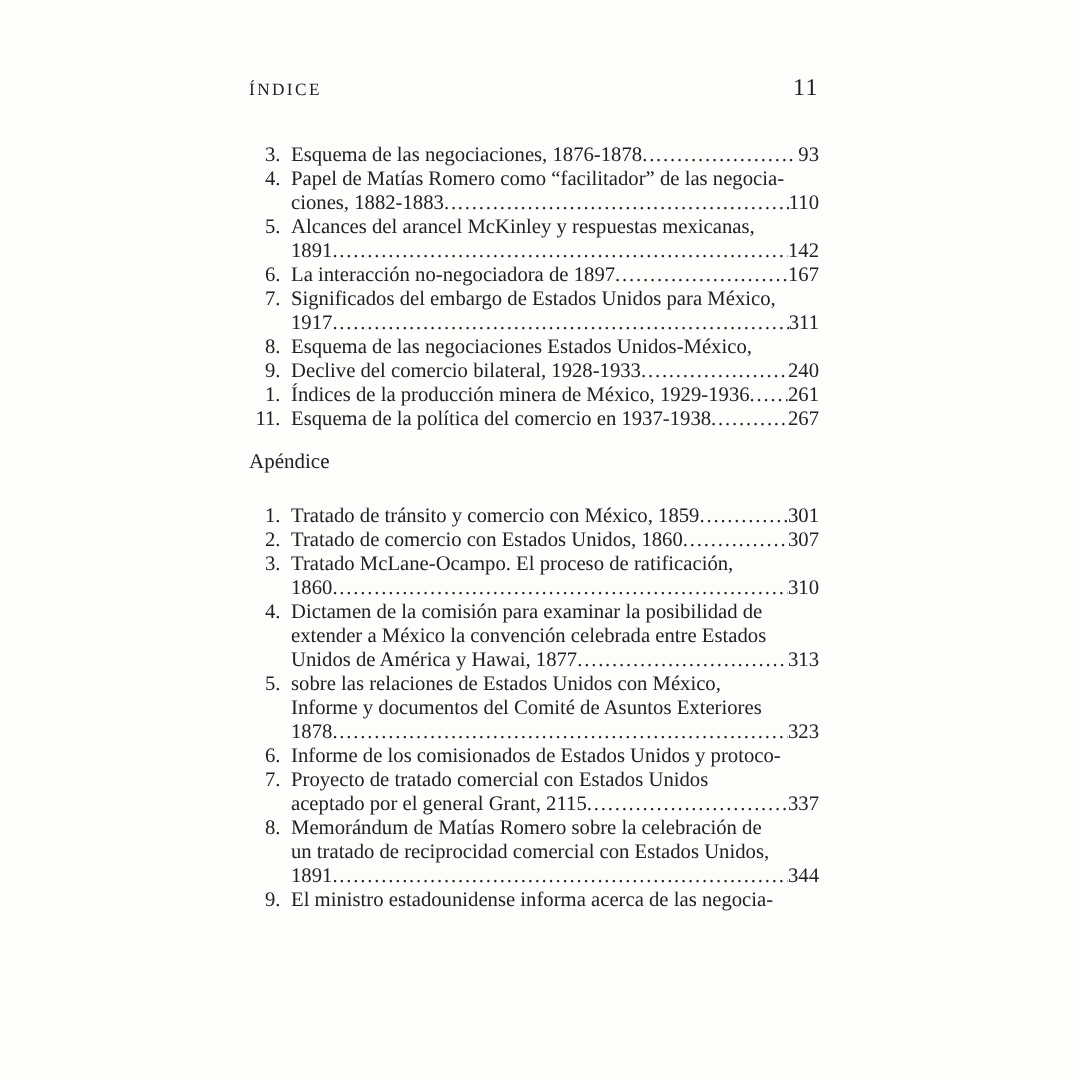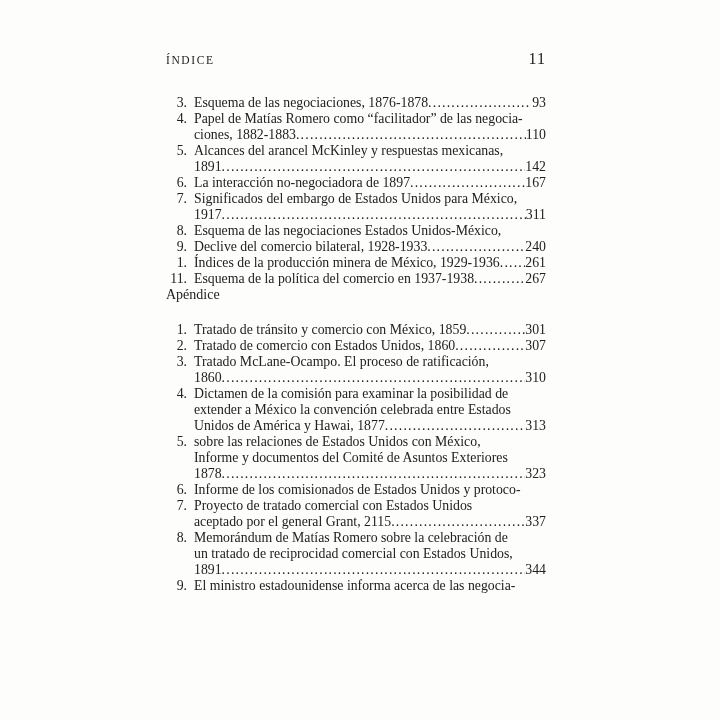--- a/index.html
+++ b/index.html
@@ -18,21 +18,21 @@
   }
   .pagehead {
     display: flex;
     justify-content: space-between;
     align-items: baseline;
     font-size: 11.5px;
   }
   .running { letter-spacing: 1.6px; }
   .folio { font-size: 16px; letter-spacing: 1px; }
   .list { margin-top: 27px; font-size: 13.8px; line-height: 16px; }
-  .apx-head { font-size: 14px; line-height: 16px; }
+  .apx-head { margin-top: 14px; font-size: 14px; line-height: 16px; }
   #list-appendix { margin-top: 19px; }
   .entry { display: flex; }
   .num { flex: none; width: 21px; text-align: right; }
   .ebody { flex: 1; margin-left: 7px; min-width: 0; }
   .lastline { display: flex; align-items: baseline; }
   .lt { white-space: pre; flex: none; }
   .dots { flex: 1; overflow: hidden; white-space: nowrap; }
   .dots::after {
     content: "..........................................................................................................................";
     letter-spacing: 1.2px;

